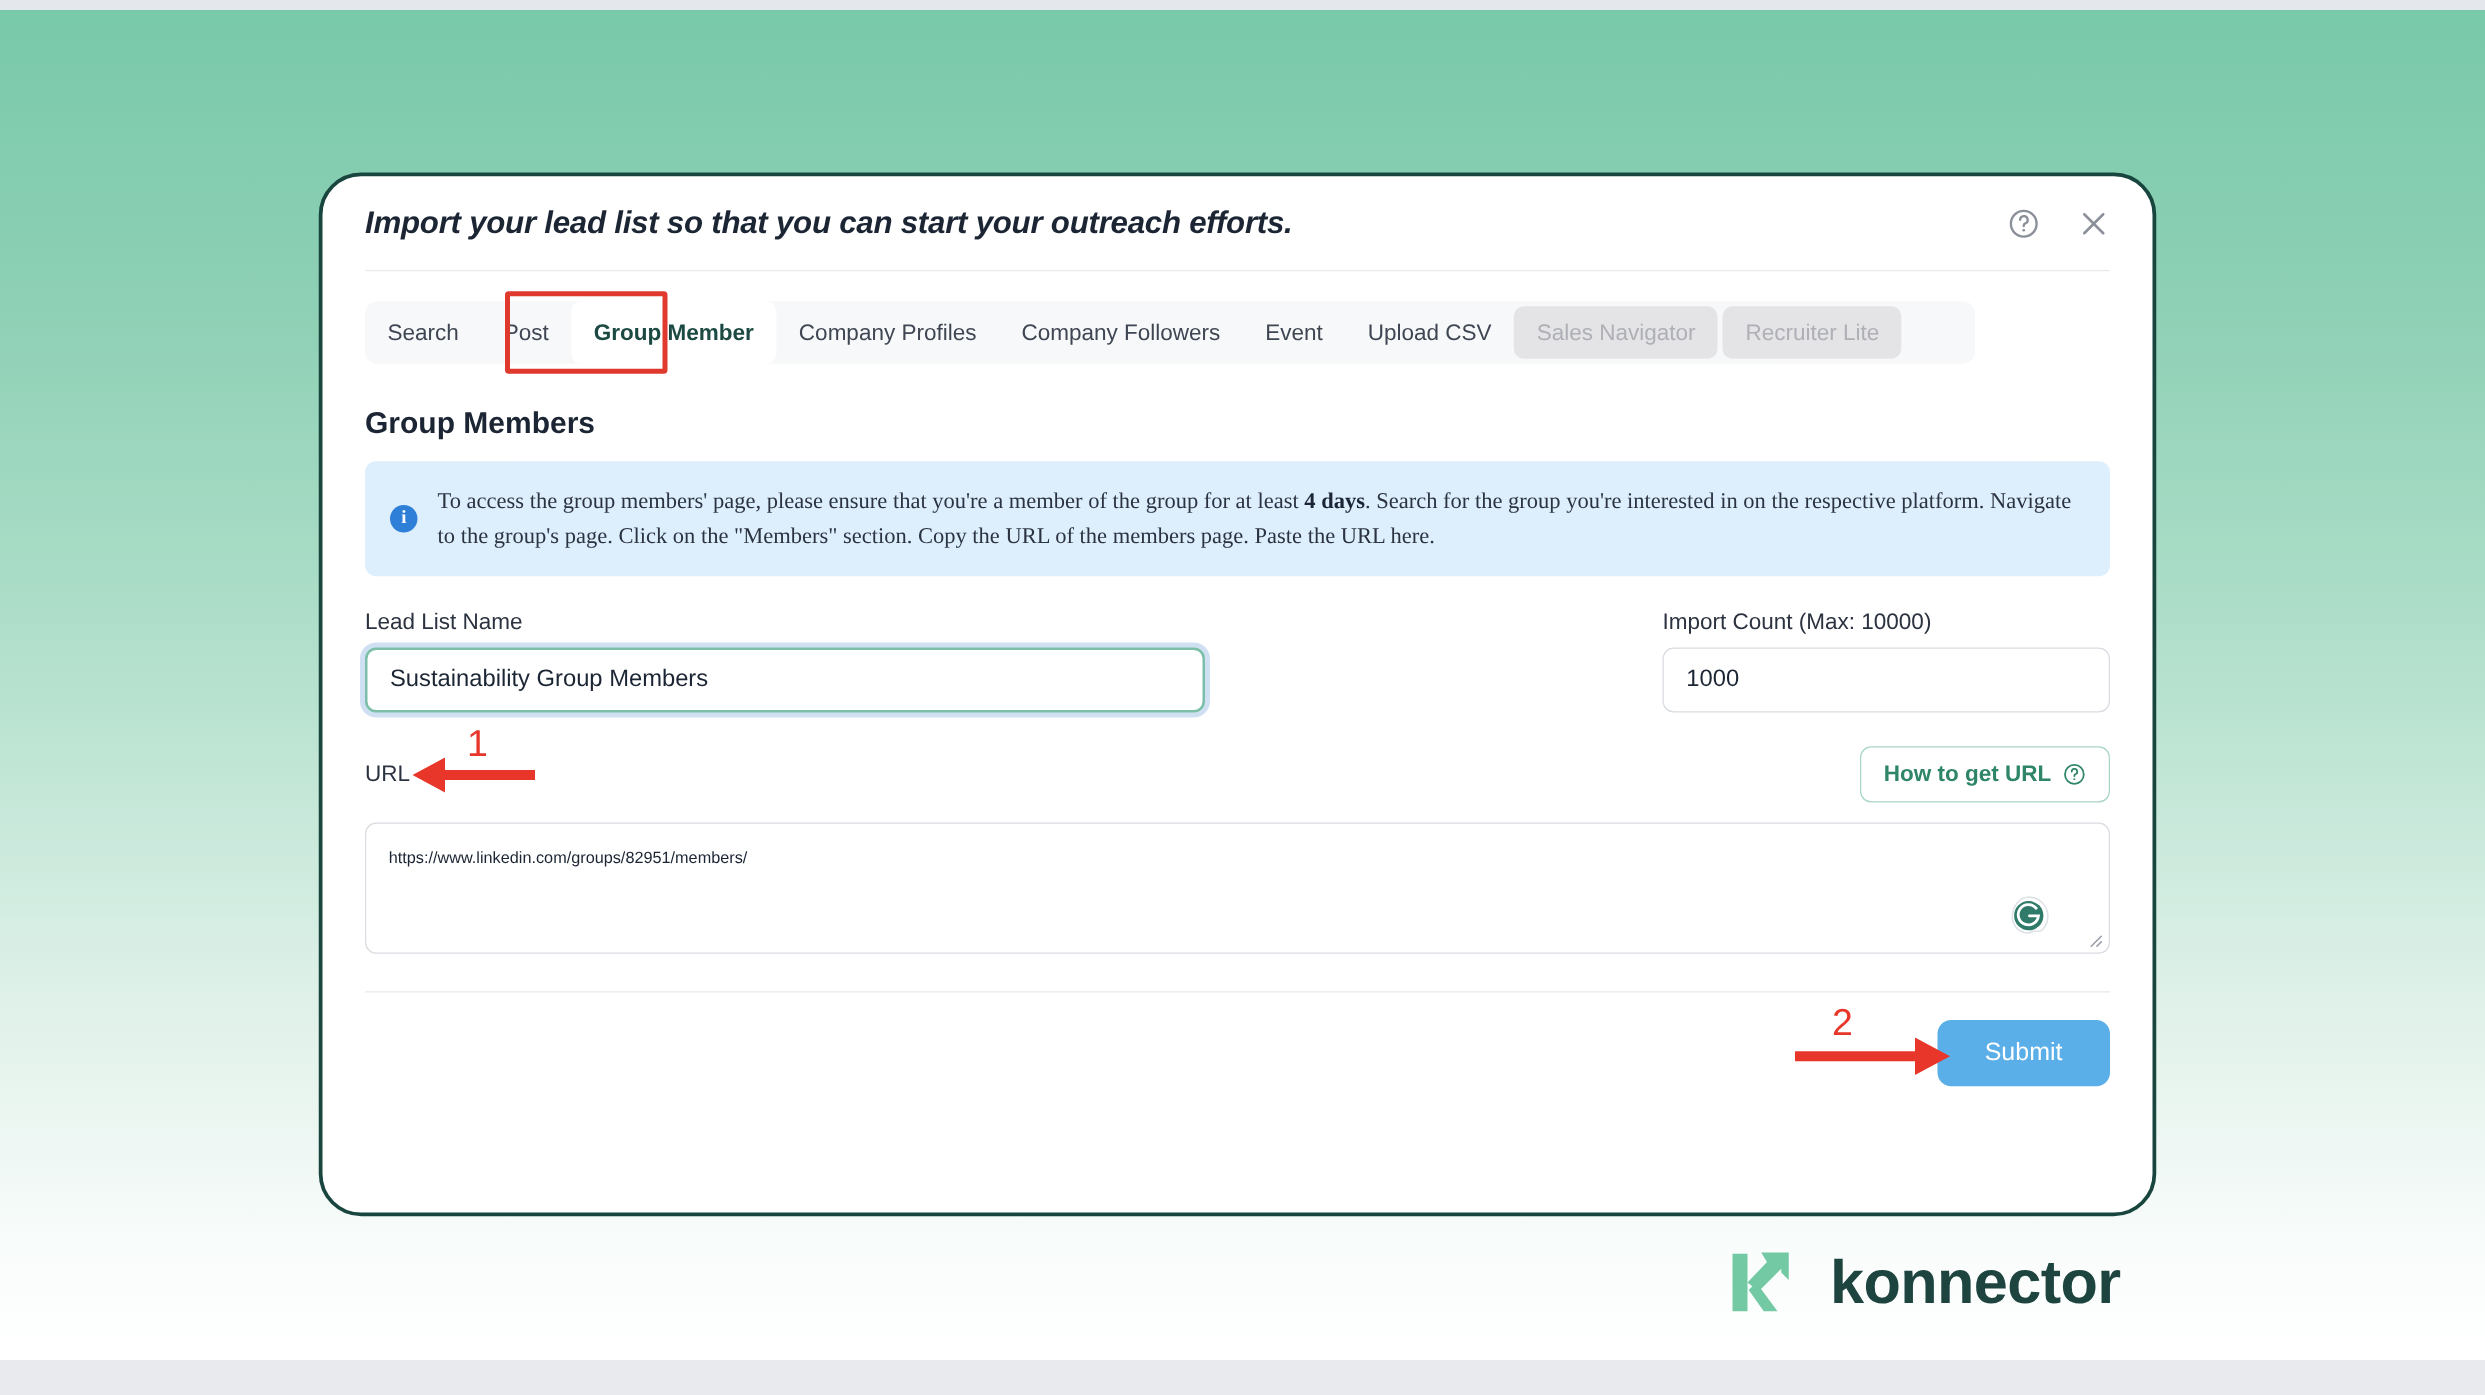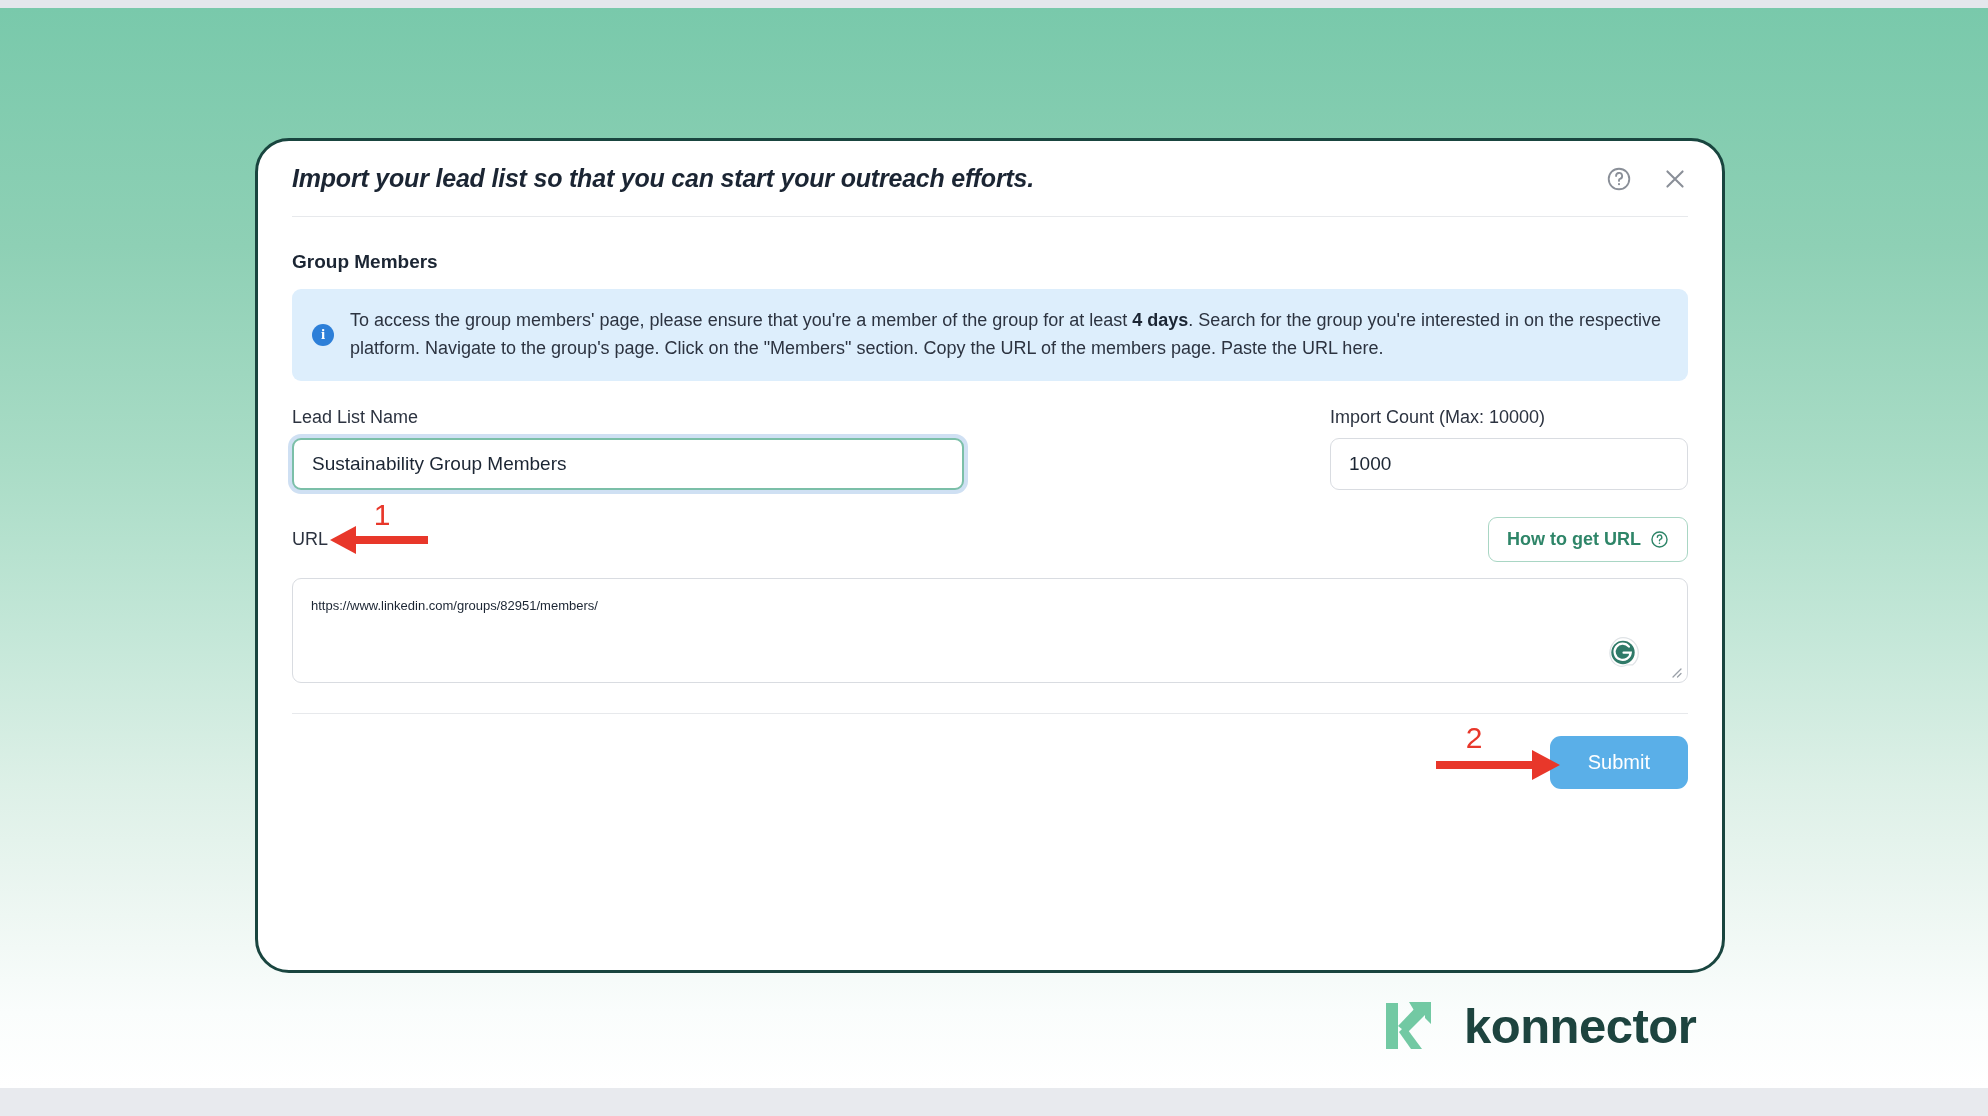--- a/index.html
+++ b/index.html
@@ -134,21 +134,21 @@
     border: 4px solid #e03a2f;
     border-radius: 3px;
     pointer-events: none;
   }
 
   
   .modal-body { padding: 0 34px; }
 
   .section-title {
     margin-top: 34px;
-    font-size: 19px;
+    font-size: 24px;
     font-weight: bold;
     color: #1b2533;
   }
 
   .info-box {
     margin-top: 16px;
     background: #ddeefc;
     border-radius: 9px;
     display: flex;
     align-items: center;
@@ -164,20 +164,21 @@
     font-size: 15px;
     font-weight: bold;
     font-family: "Liberation Serif", serif;
     display: flex; align-items: center; justify-content: center;
     line-height: 1;
   }
   .info-text {
     font-size: 18px;
     line-height: 1.55;
     color: #2c3340;
+    font-family: Liberation Serif, serif;
   }
   .info-text b { font-weight: bold; color: #1b2533; }
 
   
   .fields-row {
     margin-top: 26px;
     display: flex;
     gap: 16px;
   }
   .field { display: flex; flex-direction: column; justify-content: center; }
@@ -341,20 +342,34 @@
       <div class="icon-btn">
         <svg width="26" height="26" viewBox="0 0 24 24" fill="none" stroke="currentColor" stroke-width="1.9" stroke-linecap="round">
           <path d="M5 5 L19 19 M19 5 L5 19"></path>
         </svg>
       </div>
     </div>
   </div>
 
   <div class="hdr-divider"></div>
 
+  <div class="tabs-wrap">
+    <div class="tabs">
+      <div class="tab">Search</div>
+      <div class="tab">Post</div>
+      <div class="tab active">Group Member</div>
+      <div class="tab">Company Profiles</div>
+      <div class="tab">Company Followers</div>
+      <div class="tab">Event</div>
+      <div class="tab">Upload CSV</div>
+      <div class="tab disabled">Sales Navigator</div>
+      <div class="tab disabled">Recruiter Lite</div>
+    </div>
+    <div class="annot-box"></div>
+  </div>
 
   <div class="modal-body">
 
     <div class="section-title">Group Members</div>
 
     <div class="info-box">
       <div class="info-icon">i</div>
       <div class="info-text"><span>To access the group members' page, please ensure that you're a member of the group for at least </span><b>4 days</b><span>. Search for the group you're interested in on the respective platform. Navigate to the group's page. Click on the "Members" section. Copy the URL of the members page. Paste the URL here.</span></div>
     </div>
 

